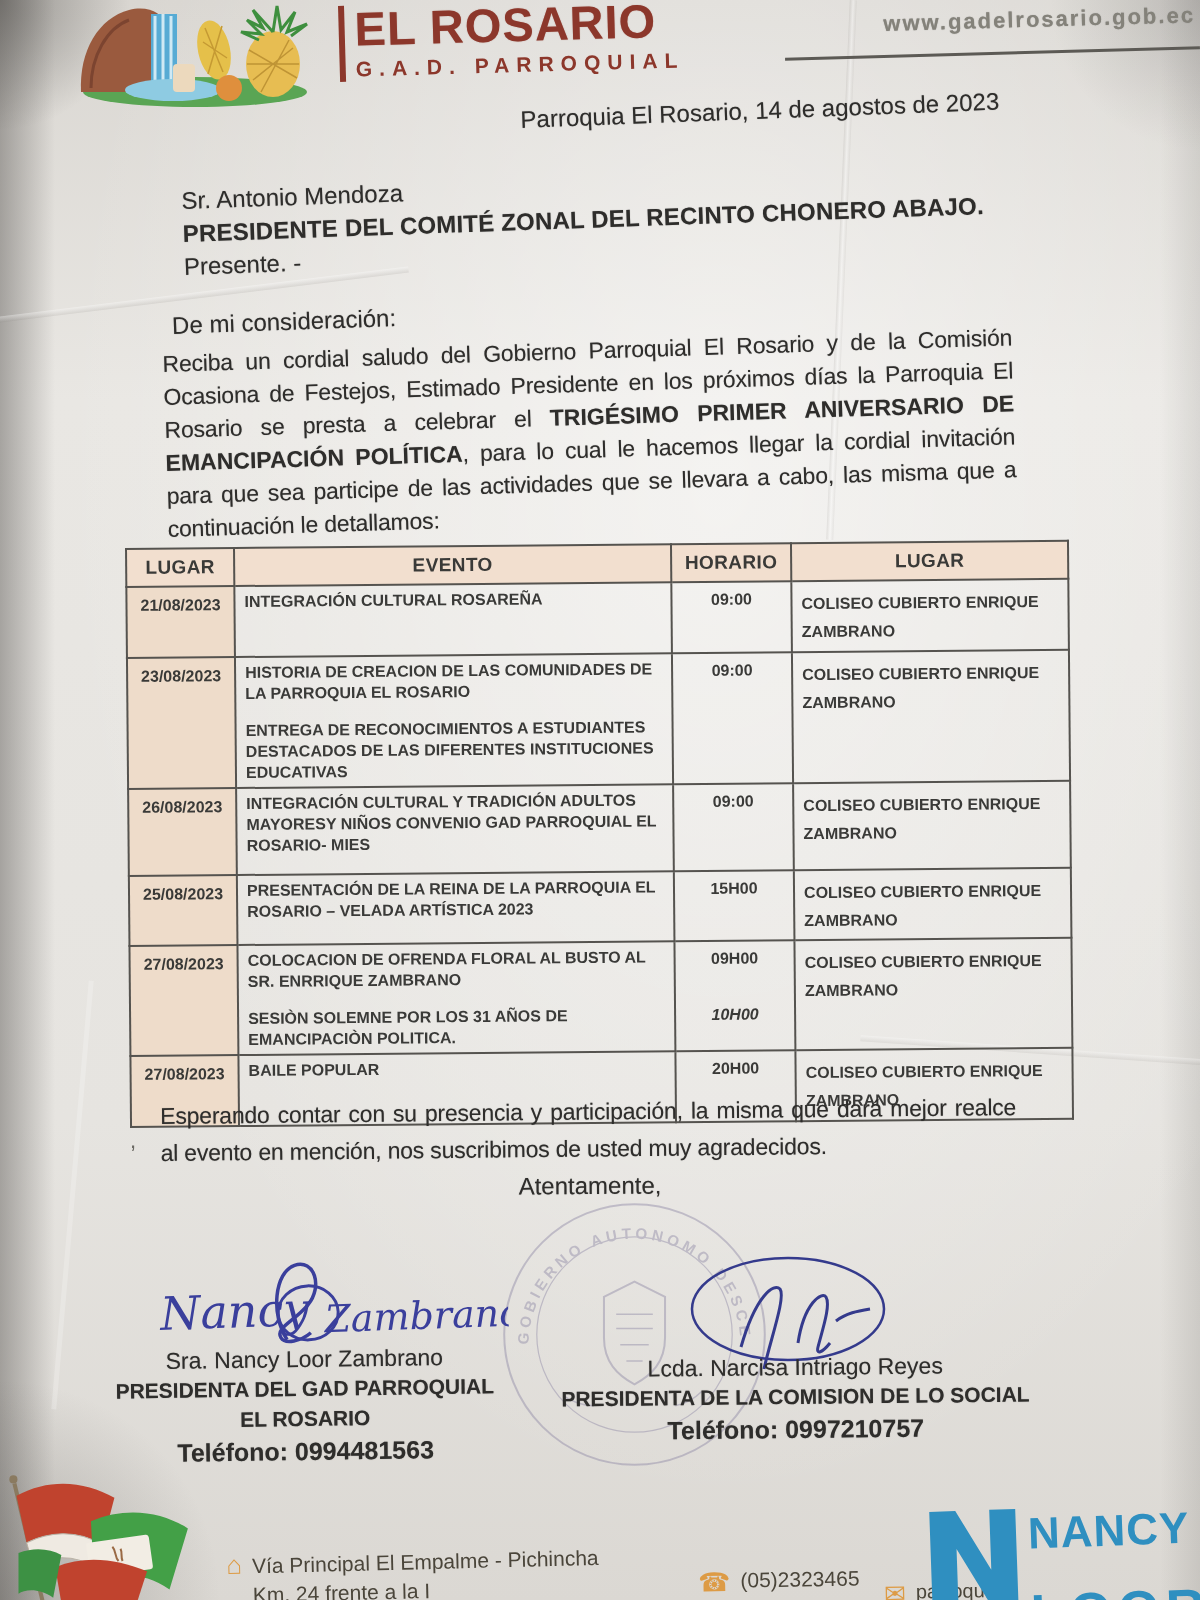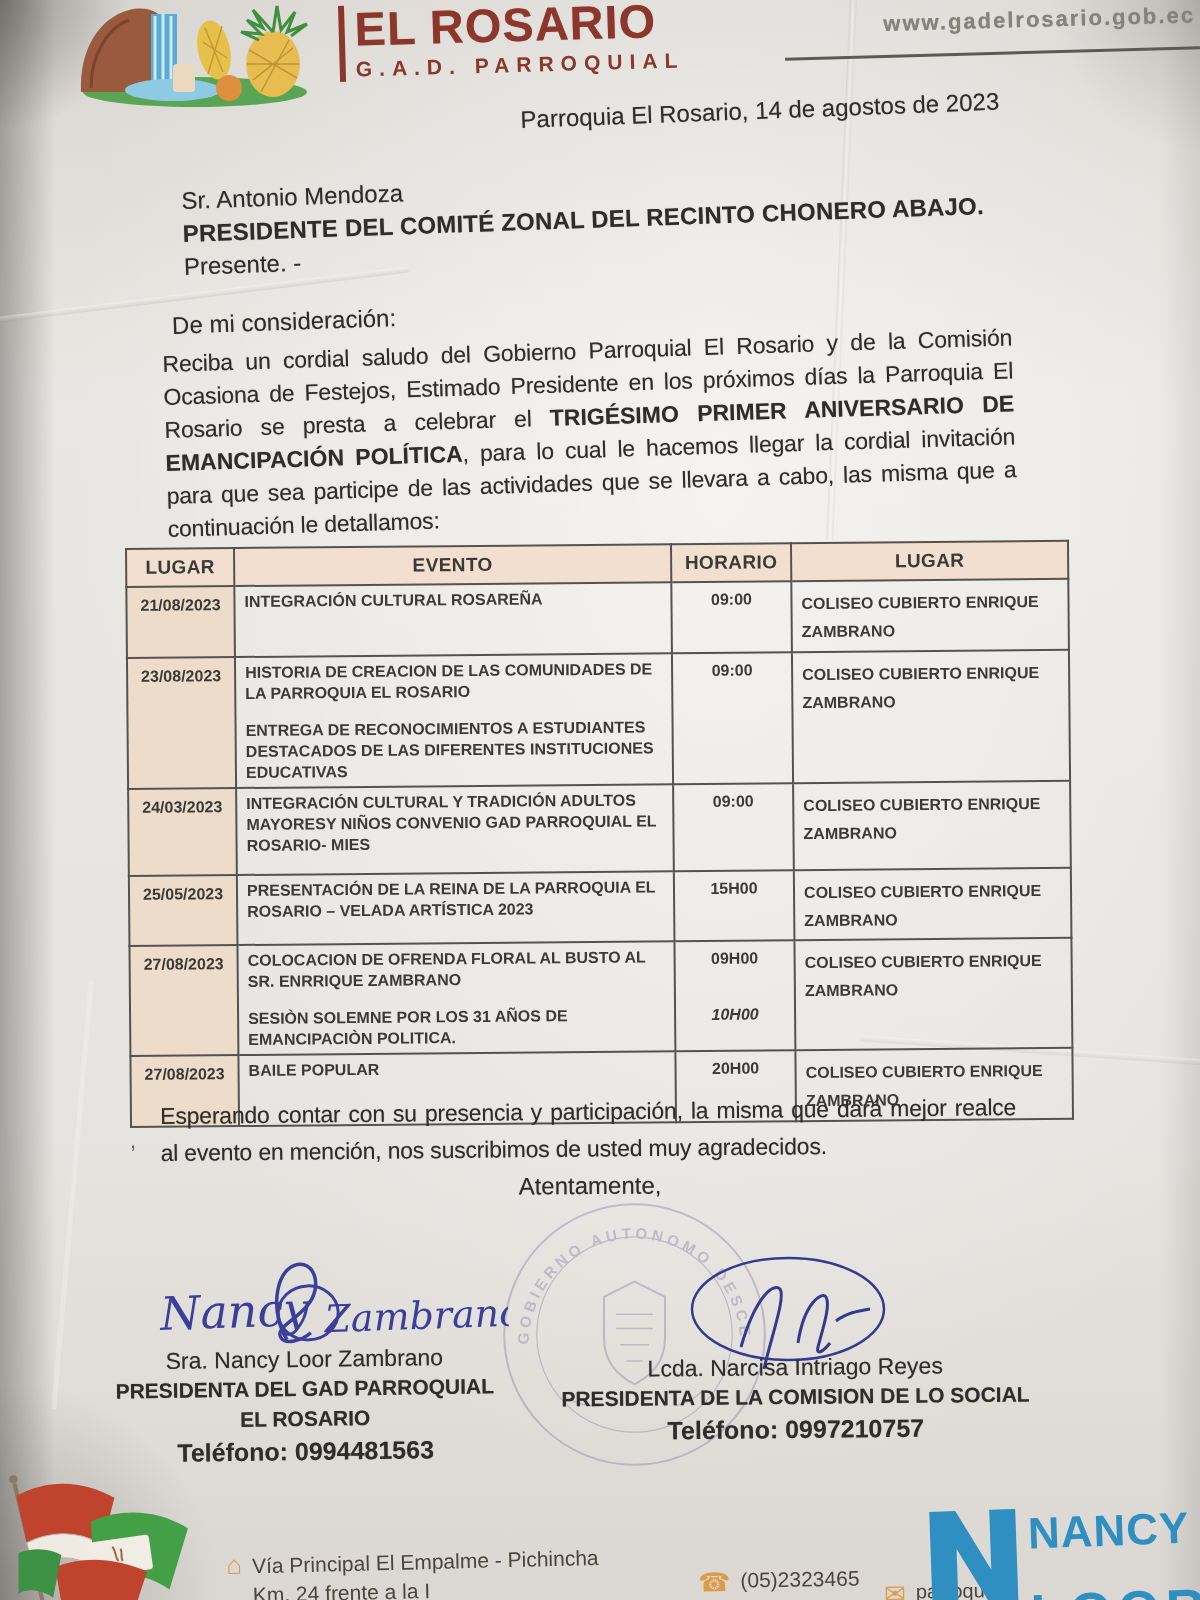--- a/index.html
+++ b/index.html
@@ -153,31 +153,31 @@
             <div class="ev-line">HISTORIA DE CREACION DE LAS COMUNIDADES DE LA PARROQUIA EL ROSARIO</div>
             <div class="ev-line blank">&nbsp;</div>
             <div class="ev-line">ENTREGA DE RECONOCIMIENTOS A ESTUDIANTES DESTACADOS DE LAS DIFERENTES INSTITUCIONES EDUCATIVAS</div>
           </td>
           <td class="col-horario">
             <div>09:00</div>
           </td>
           <td class="col-lugar">COLISEO CUBIERTO ENRIQUE ZAMBRANO</td>
         </tr>
         <tr class="row-2">
-          <td class="col-fecha">24/03/2023</td>
+          <td class="col-fecha">26/08/2023</td>
           <td class="col-evento">
             <div class="ev-line">INTEGRACIÓN CULTURAL Y TRADICIÓN ADULTOS MAYORESY NIÑOS CONVENIO GAD PARROQUIAL EL ROSARIO- MIES</div>
           </td>
           <td class="col-horario">
             <div>09:00</div>
           </td>
           <td class="col-lugar">COLISEO CUBIERTO ENRIQUE ZAMBRANO</td>
         </tr>
         <tr class="row-3">
-          <td class="col-fecha">25/05/2023</td>
+          <td class="col-fecha">25/08/2023</td>
           <td class="col-evento">
             <div class="ev-line">PRESENTACIÓN DE LA REINA DE LA PARROQUIA EL ROSARIO – VELADA ARTÍSTICA 2023</div>
           </td>
           <td class="col-horario">
             <div>15H00</div>
           </td>
           <td class="col-lugar">COLISEO CUBIERTO ENRIQUE ZAMBRANO</td>
         </tr>
         <tr class="row-4">
           <td class="col-fecha">27/08/2023</td>

